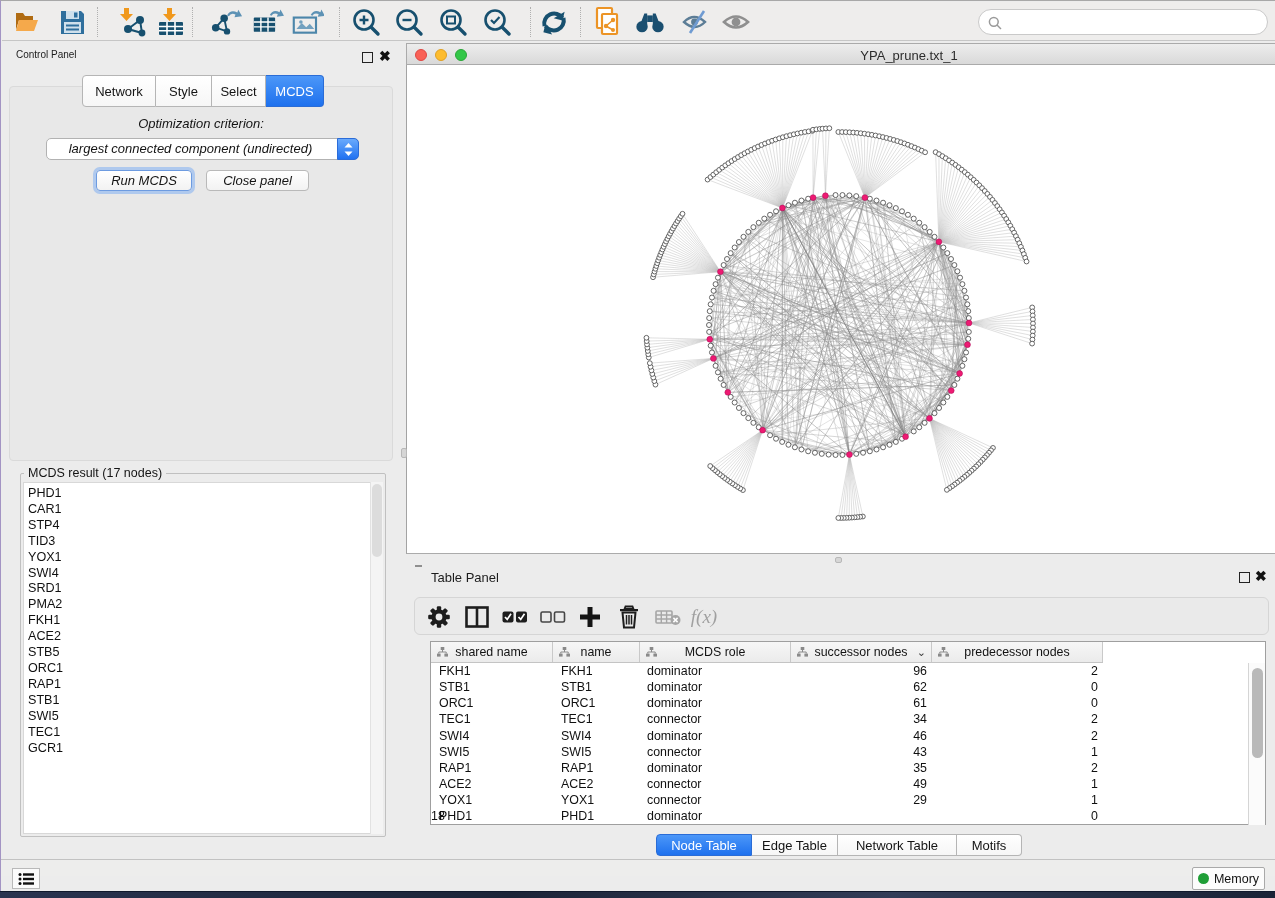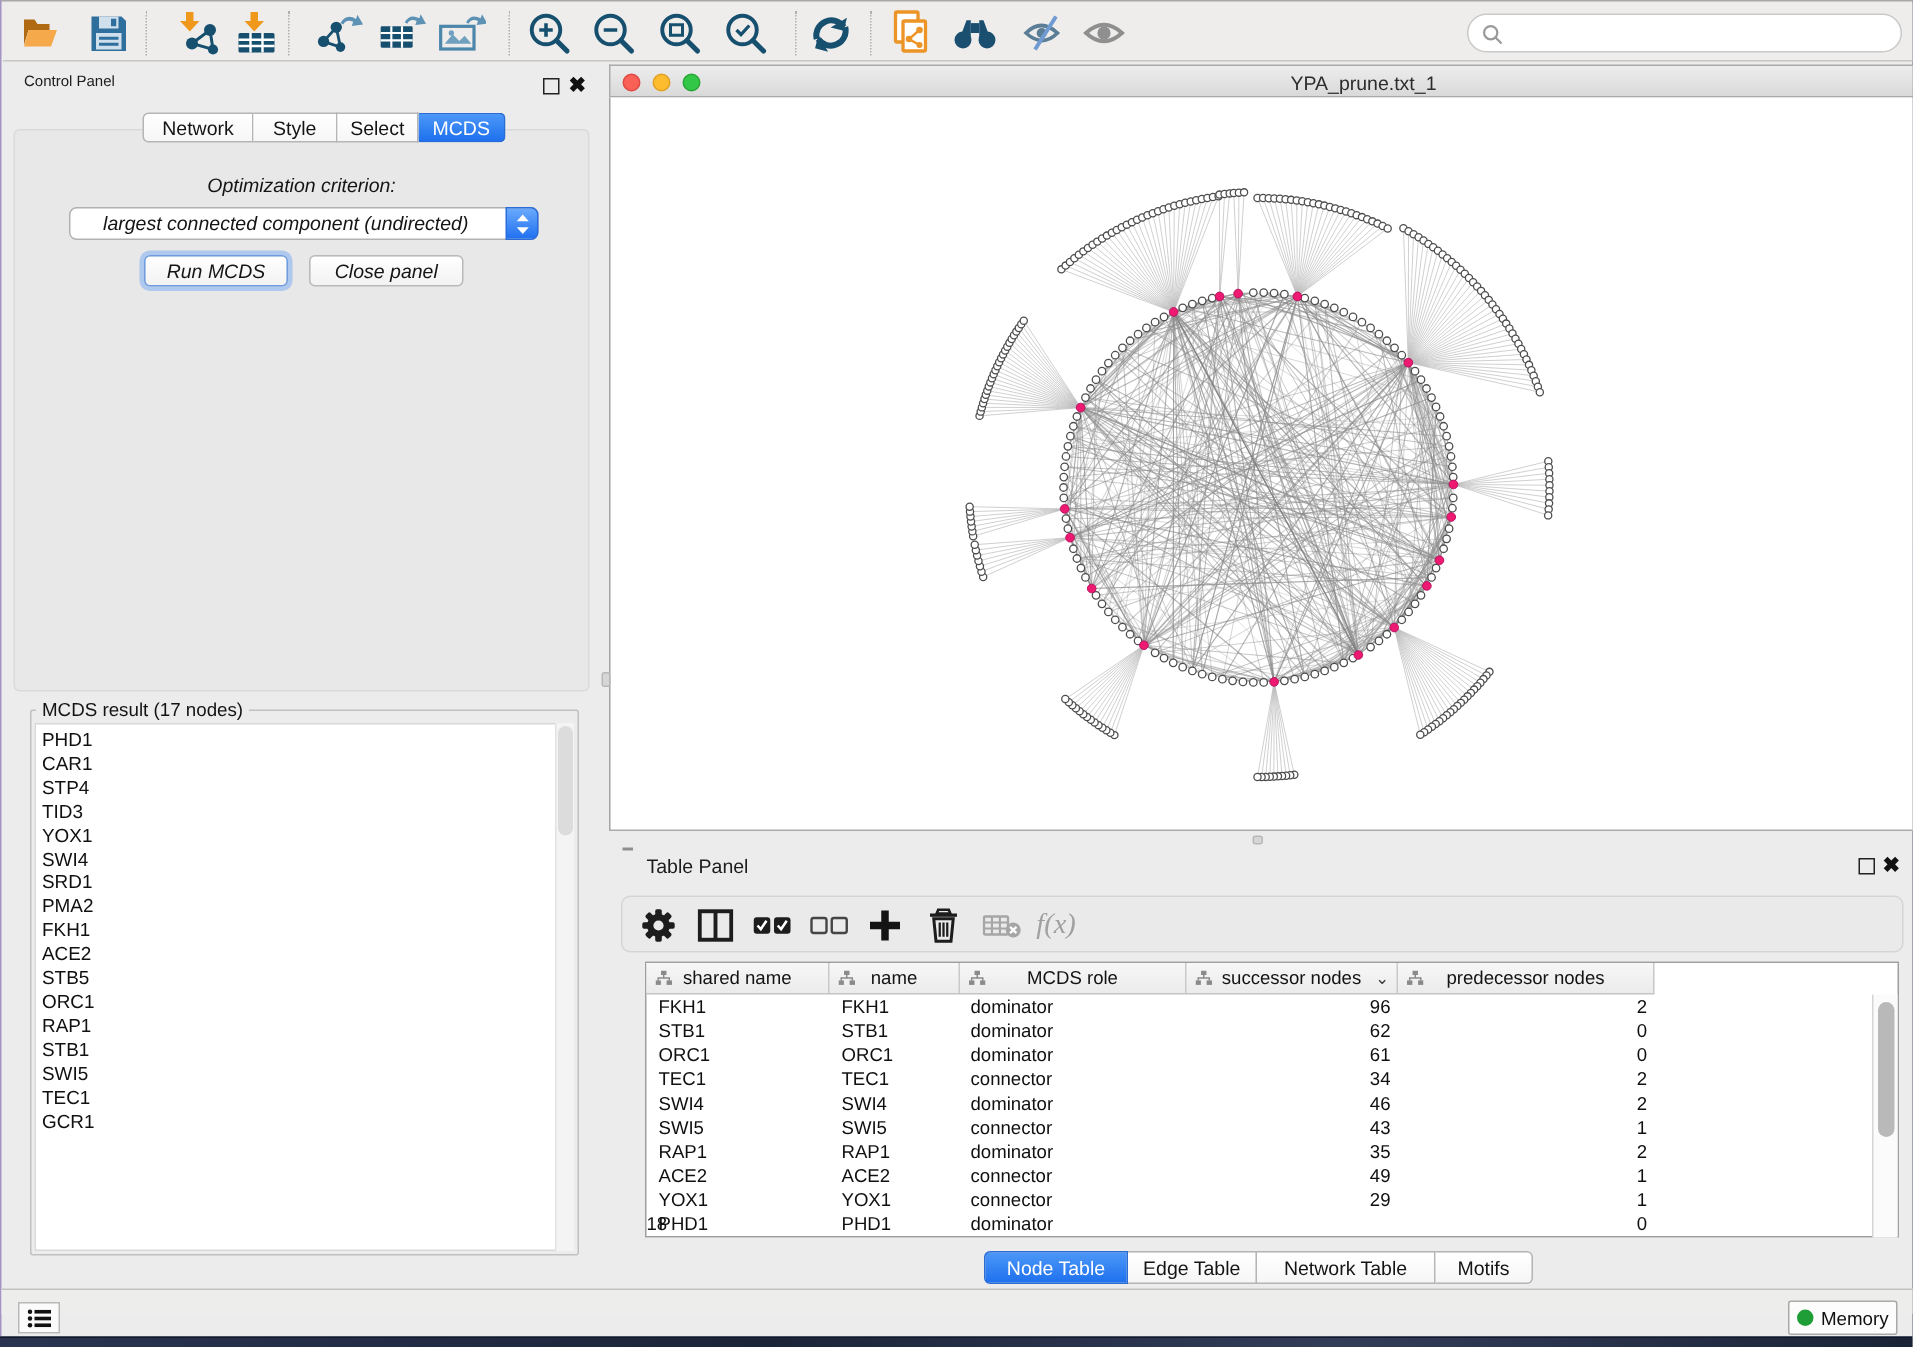--- a/index.html
+++ b/index.html
@@ -28,21 +28,21 @@
   .float-icon { width:11px; height:11px; border:1.6px solid #222; display:inline-block; }
   .close-x { font-size:14px; font-weight:bold; color:#111; line-height:11px; }
   #cp-float { left:361px; top:51px; }
   #cp-close { left:378px; top:50px; }
   .seg-tabs { position:absolute; display:flex; }
   .seg { height:100%; display:flex; align-items:center; justify-content:center; font-size:13px;
          background:linear-gradient(#ffffff,#f6f6f6); border:1px solid #b5b5b5; border-left:none; color:#141414; }
   .seg:first-child { border-left:1px solid #b5b5b5; border-radius:4px 0 0 4px; }
   .seg:last-child  { border-radius:0 4px 4px 0; }
   .seg.active { background:linear-gradient(#4c97f8,#1e71ee); color:#fff; border-color:#2a6cd6; }
-  #cp-tabs { left:81px; top:74px; height:20px; z-index:3;margin-left:13px; }
+  #cp-tabs { left:81px; top:74px; height:32px; z-index:3; }
   #mcds-body { position:absolute; left:8px; top:85px; width:384px; height:375px;
                background:#e8e8e8; border:1px solid #dadada; border-radius:4px;font-style:italic; }
   #opt-label { position:absolute; left:0; top:29px; width:100%; text-align:center; font-size:13px; color:#141414; }
   #opt-select { position:absolute; left:36px; top:51px; width:313px; height:22px; background:#fff;
                 border:1px solid #b2b2b2; border-radius:5px; font-size:13px; }
   #opt-select .val { position:absolute; left:0; right:24px; top:2px; text-align:center; white-space:nowrap; }
   #opt-select .stepper { position:absolute; right:-1px; top:-1px; width:22px; height:22px; border-radius:0 5px 5px 0;
                 background:linear-gradient(#6aaafc,#2071f1); border:1px solid #2b6cd9; }
   #opt-select .stepper svg { position:absolute; left:4px; top:2px; }
   .mac-btn { position:absolute; height:21px; background:linear-gradient(#ffffff,#f2f2f2); border:1px solid #b9b9b9;

